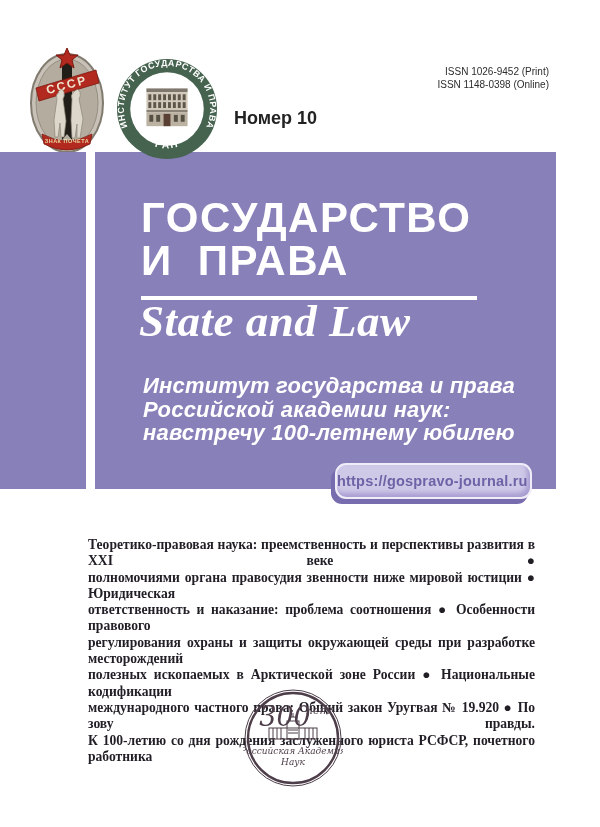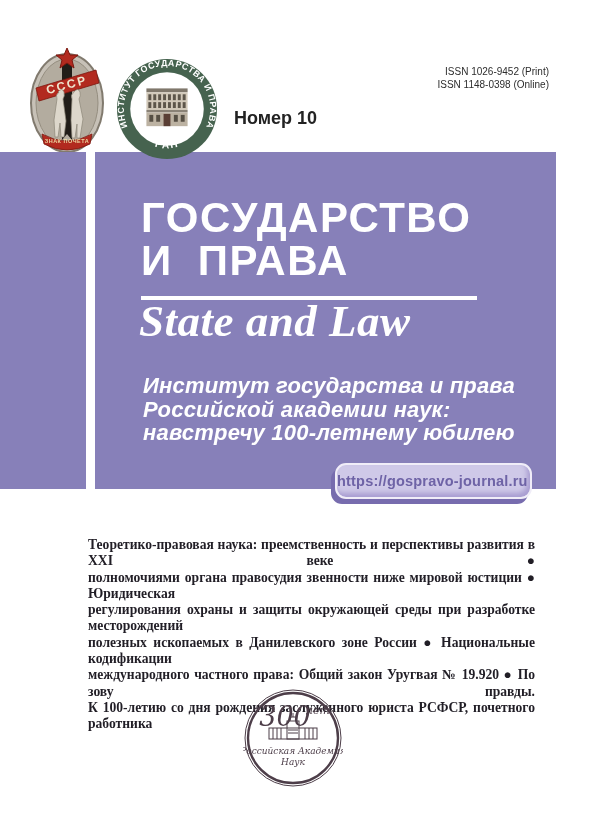--- a/index.html
+++ b/index.html
@@ -141,22 +141,23 @@
       <div>навстречу 100-летнему юбилею</div>
     </div>
     <div class="url-pill">
       <span>https://gospravo-journal.ru</span>
     </div>
   </div>
 
   <div class="contents">
     <div class="cline">Теоретико-правовая наука: преемственность и перспективы развития в XXI веке ●</div>
     <div class="cline">полномочиями органа правосудия звенности ниже мировой юстиции ● Юридическая</div>
+    <div class="cline">ответственность и наказание: проблема соотношения ● Особенности правового</div>
     <div class="cline">регулирования охраны и защиты окружающей среды при разработке месторождений</div>
-    <div class="cline">полезных ископаемых в Данилевского зоне России ● Национальные кодификации</div>
+    <div class="cline">полезных ископаемых в Арктической зоне России ● Национальные кодификации</div>
     <div class="cline">международного частного права: Общий закон Уругвая № 19.920 ● По зову правды.</div>
     <div class="cline">К 100-летию со дня рождения заслуженного юриста РСФСР, почетного работника</div>
 
   </div>
 
   <svg class="ran300" viewBox="0 0 100 104">
     <circle cx="50" cy="52" r="48" fill="none" stroke="var(--ran_brown)" stroke-width="1"></circle>
     <circle cx="50" cy="52" r="45" fill="none" stroke="var(--ran_brown)" stroke-width="2.4"></circle>
     <text class="serif-it" x="42" y="40" text-anchor="middle" font-size="27" fill="var(--ran_brown)" font-style="italic">300</text>
     <text class="serif-it" x="63" y="28" font-size="11" fill="var(--ran_brown)" font-style="italic">лет</text>

